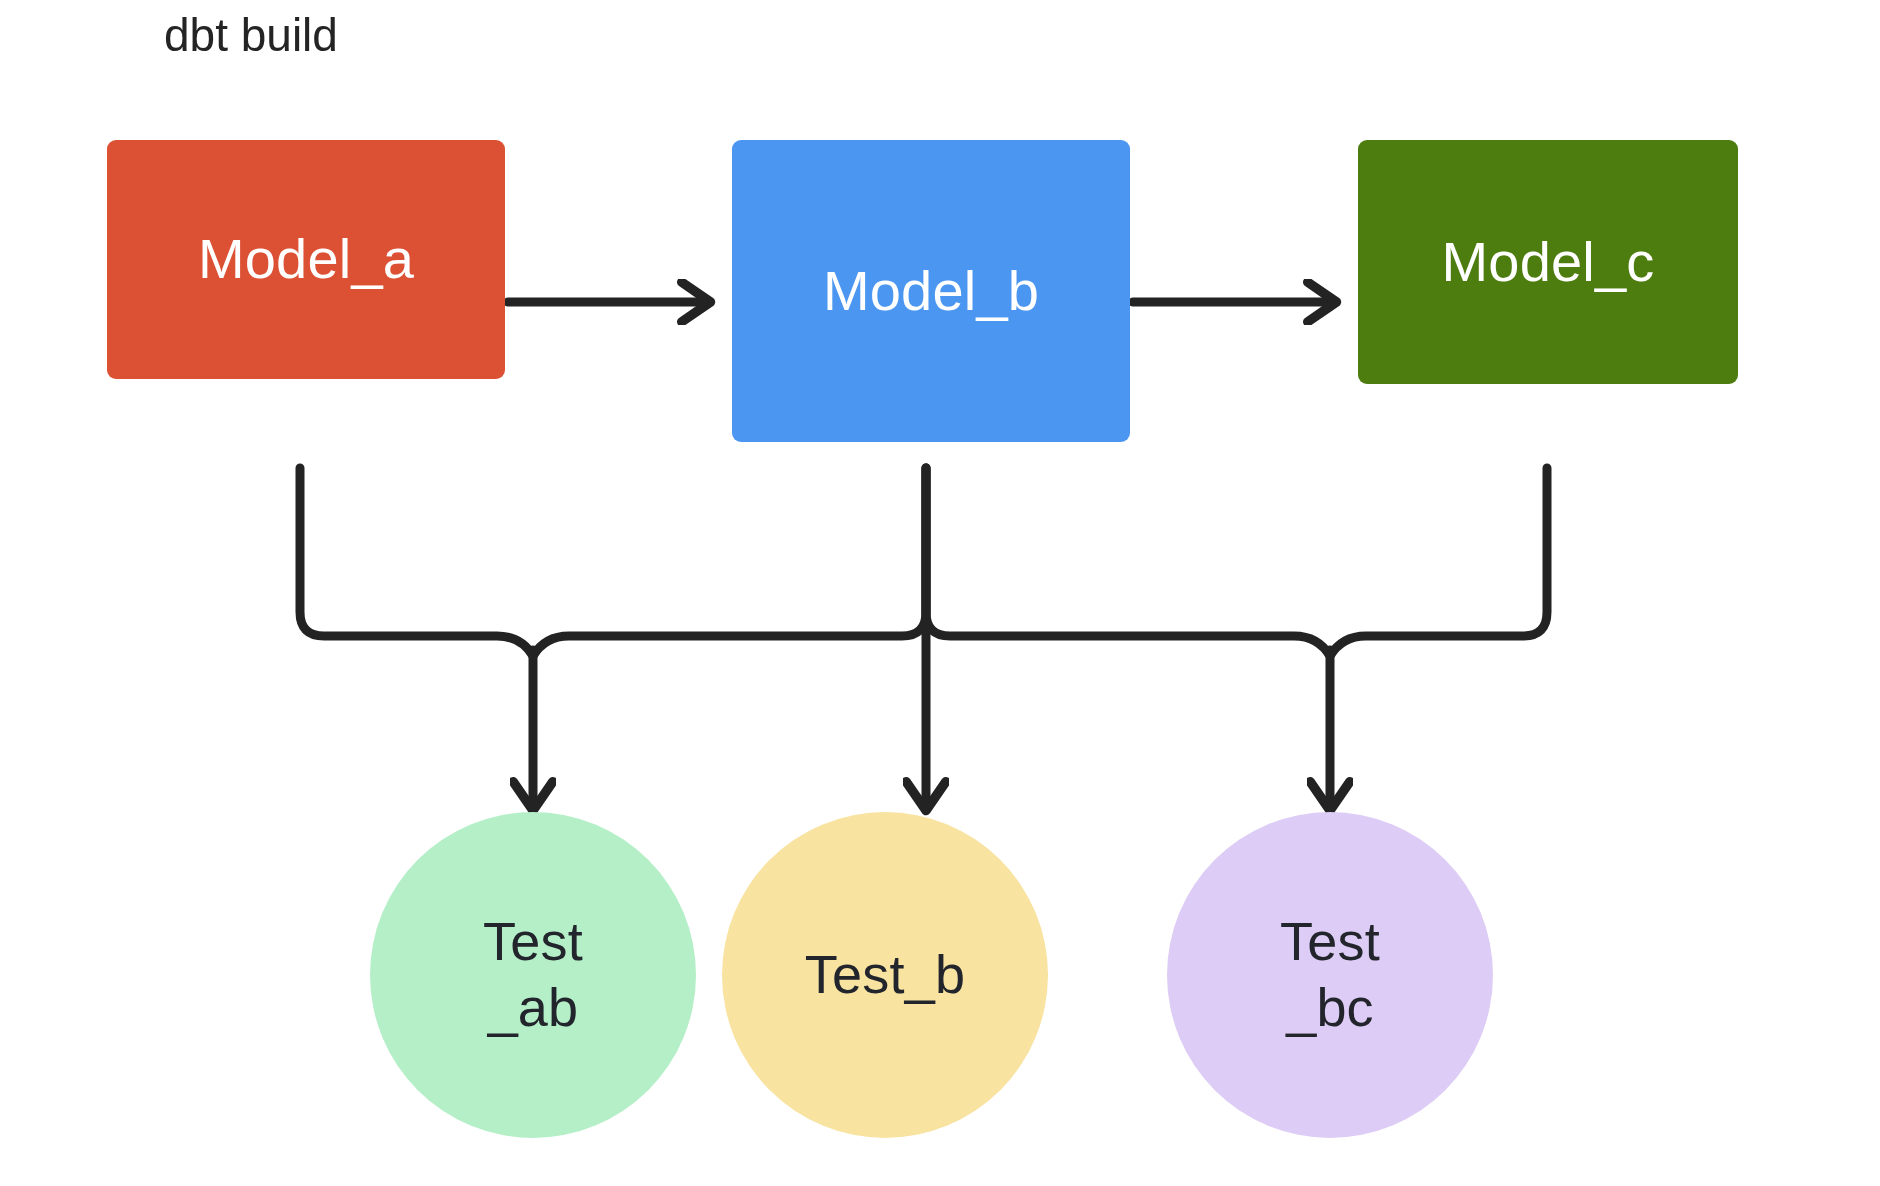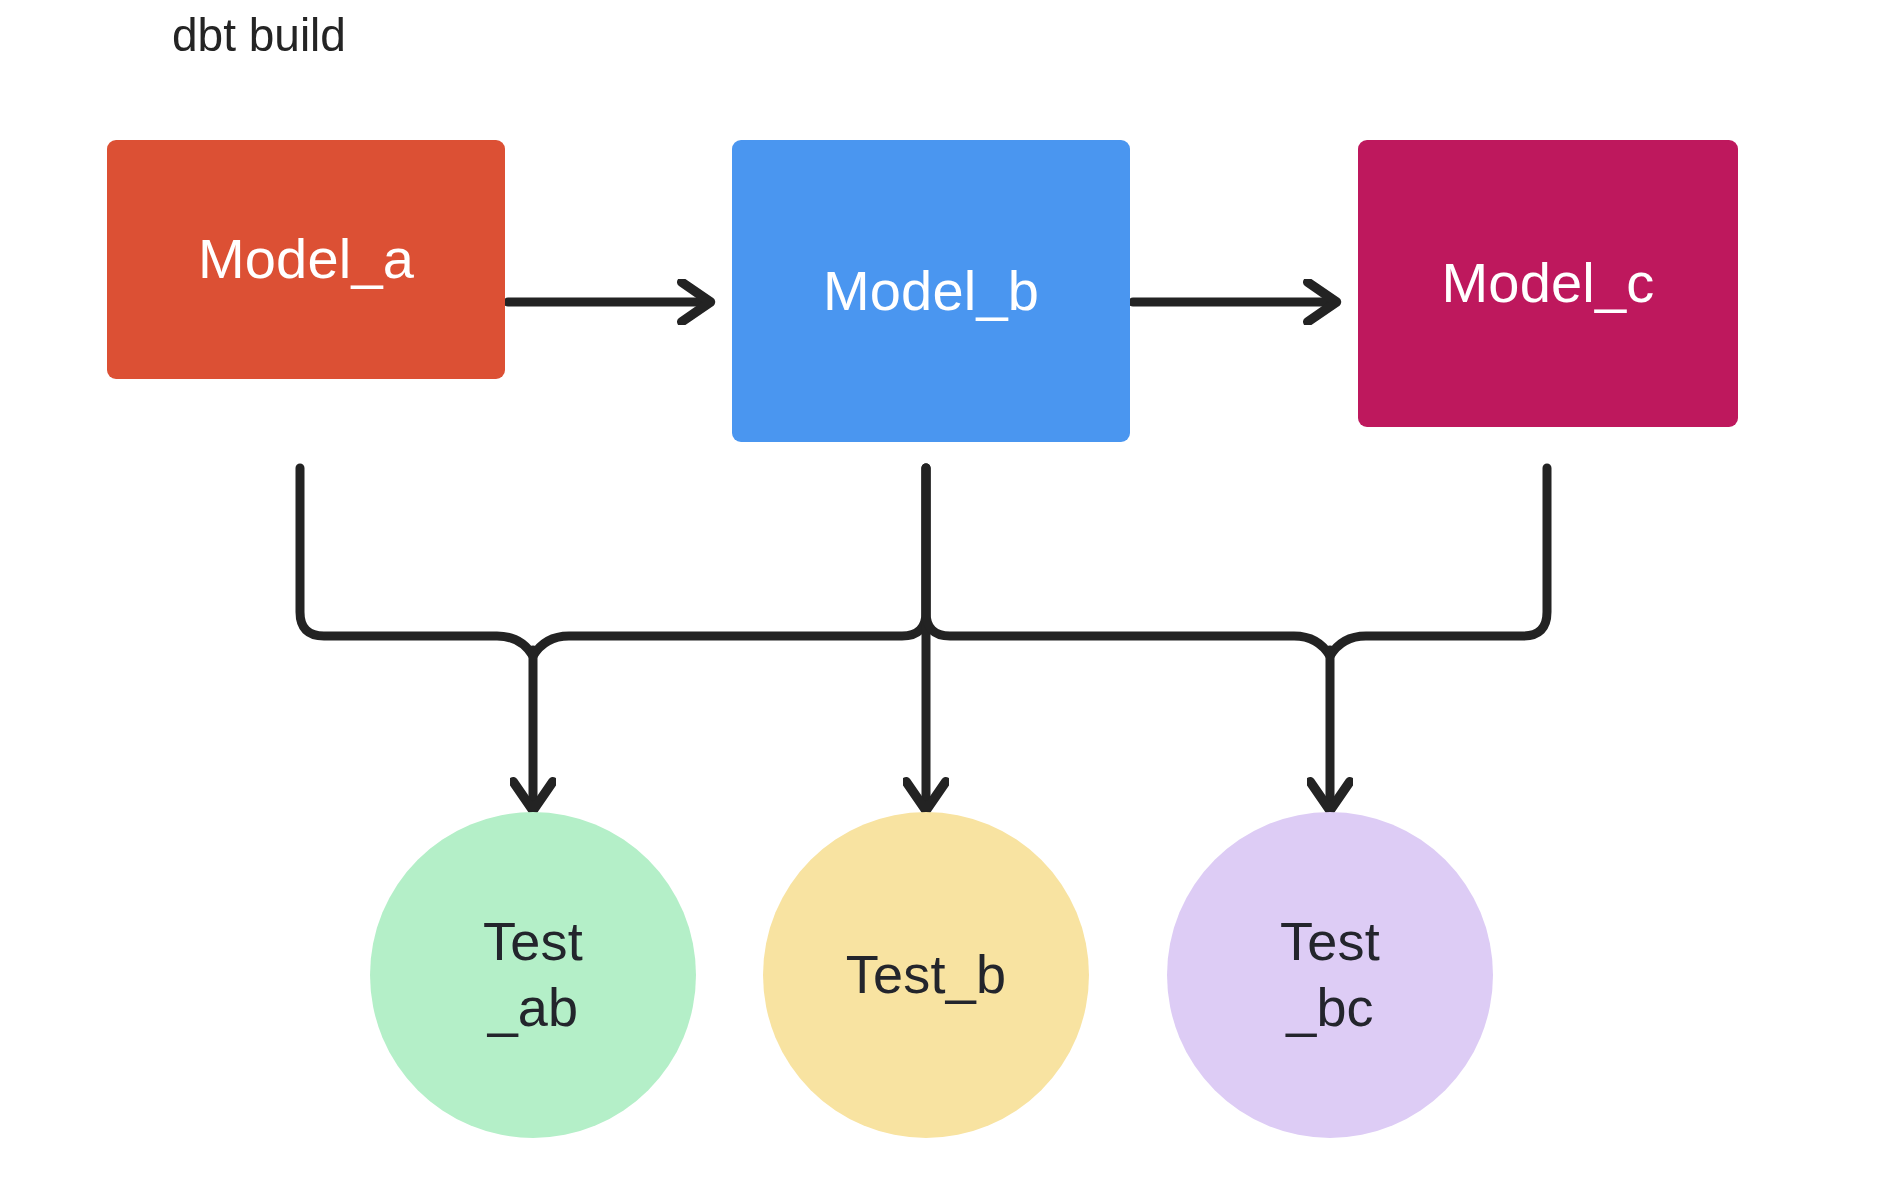--- a/index.html
+++ b/index.html
@@ -46,21 +46,21 @@
     color: #23252c;
     font-size: 54px;
     letter-spacing: 0.2px;
   }
   .node-label {
     white-space: pre-line;
     display: block;
   }
   #graph-title {
     position: absolute;
-    left: 172px;
+    left: 164px;
     top: 8px;
     font-size: 46px;
     color: #242424;
     white-space: nowrap;
   }
 </style>
 </head>
 <body>
 
 <div id="canvas">
@@ -100,30 +100,30 @@
   </svg>
 
   <div class="node model-node" style="left:107px; top:140px; width:398px; height:239px; background:#DC5034;">
     <span class="node-label">Model_a</span>
   </div>
 
   <div class="node model-node" style="left:732px; top:140px; width:398px; height:302px; background:#4A96F0;">
     <span class="node-label">Model_b</span>
   </div>
 
-  <div class="node model-node" style="left:1358px; top:140px; width:380px; height:287px; background:#be185d;">
+  <div class="node model-node" style="left:1358px; top:140px; width:380px; height:244px; background:#4d7c0f;">
     <span class="node-label">Model_c</span>
   </div>
 
   <div class="node test-node" style="left:370px; top:812px; width:326px; height:326px; background:#B4EFC8;">
     <span class="node-label">Test
 _ab</span>
   </div>
 
-  <div class="node test-node" style="left:763px; top:812px; width:326px; height:326px; background:#F8E3A1;">
+  <div class="node test-node" style="left:722px; top:812px; width:326px; height:326px; background:#F8E3A1;">
     <span class="node-label">Test_b</span>
   </div>
 
   <div class="node test-node" style="left:1167px; top:812px; width:326px; height:326px; background:#DDCCF5;">
     <span class="node-label">Test
 _bc</span>
   </div>
 
 </div>
 

